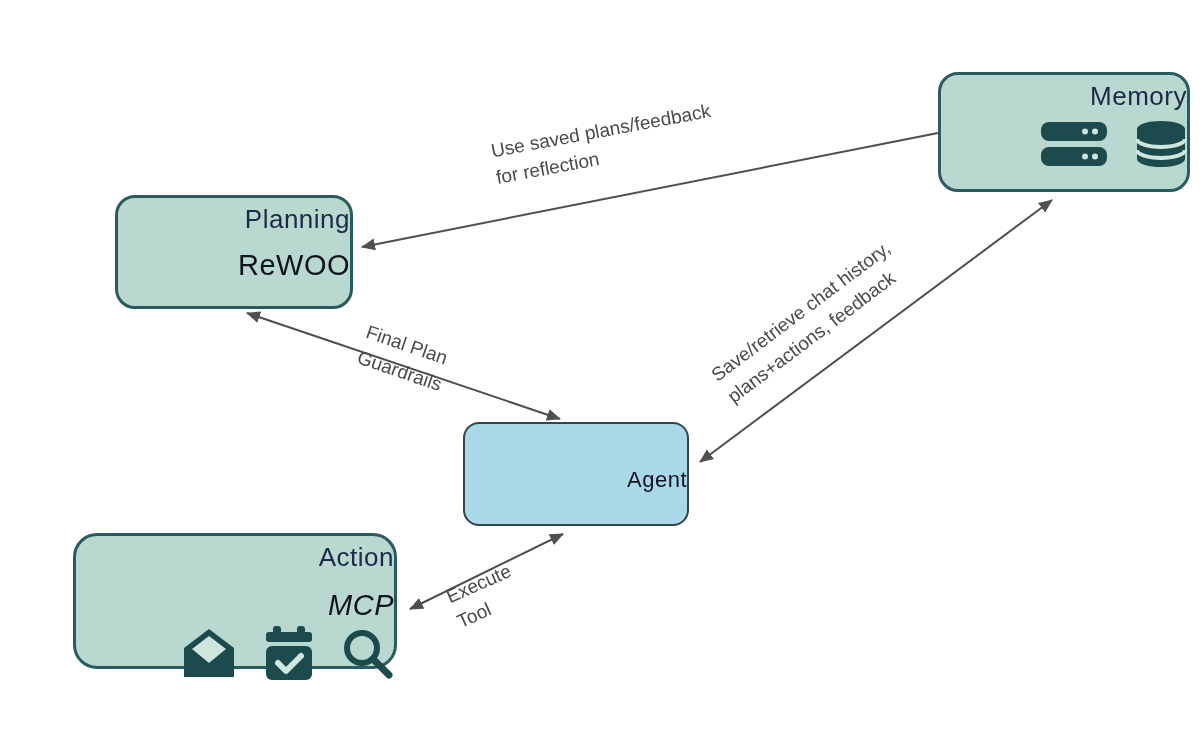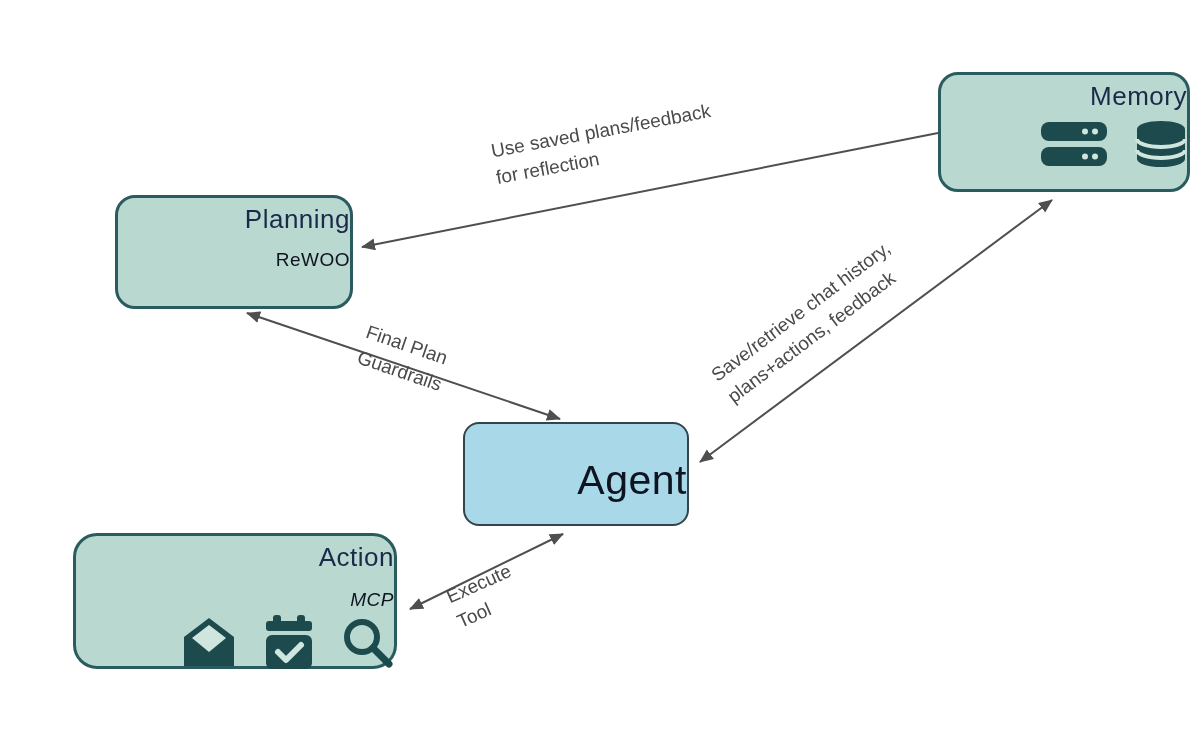--- a/index.html
+++ b/index.html
@@ -19,33 +19,33 @@
     background:#b9d8cf;
     display:flex;flex-direction:column;align-items:flex-end;
   }
   .node-title{
     font-size:26px;
     color:#1b2a4a;
     margin-top:6px;
     letter-spacing:0.5px;
   }
   .node-sub{
-    font-size:19px;
+    font-size:29px;
     color:#0e1420;
     letter-spacing:0.5px;
   }
   #node-planning{left:115px;top:195px;width:238px;height:114px;}
   #node-planning .node-sub{margin-top:14px;}
   #node-memory{left:938px;top:72px;width:252px;height:120px;}
   #node-agent{
     left:463px;top:422px;width:226px;height:104px;
     background:#a9d8e9;border-color:#33454a;border-width:2.5px;border-radius:16px;
     justify-content:center;
   }
-  #node-agent .node-sub{font-size:41px;margin-top:12px;}
+  #node-agent .node-sub{font-size:22px;margin-top:12px;}
   #node-action{left:73px;top:533px;width:324px;height:136px;border-radius:24px;}
   #node-action .node-sub{margin-top:16px;font-style:italic;}
   .icon-row{
     display:flex;align-items:center;justify-content:center;
     margin-top:8px;gap:28px;
   }
   #node-action .icon-row{margin-top:4px;gap:26px;}
   .icon-row svg{display:block;}
   
   #arrow-layer{position:absolute;left:0;top:0;width:1200px;height:734px;pointer-events:none;}

